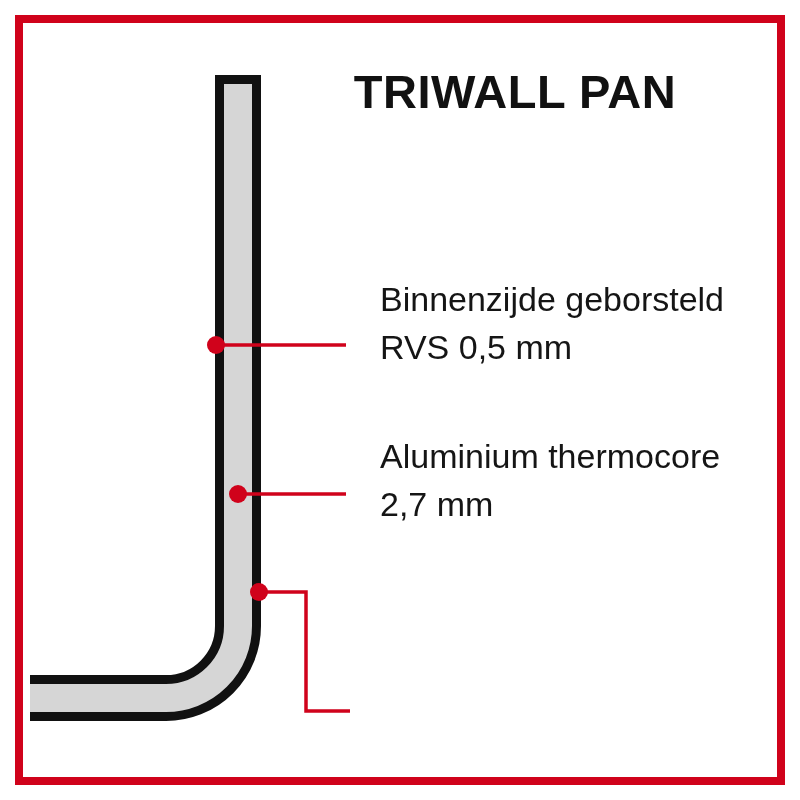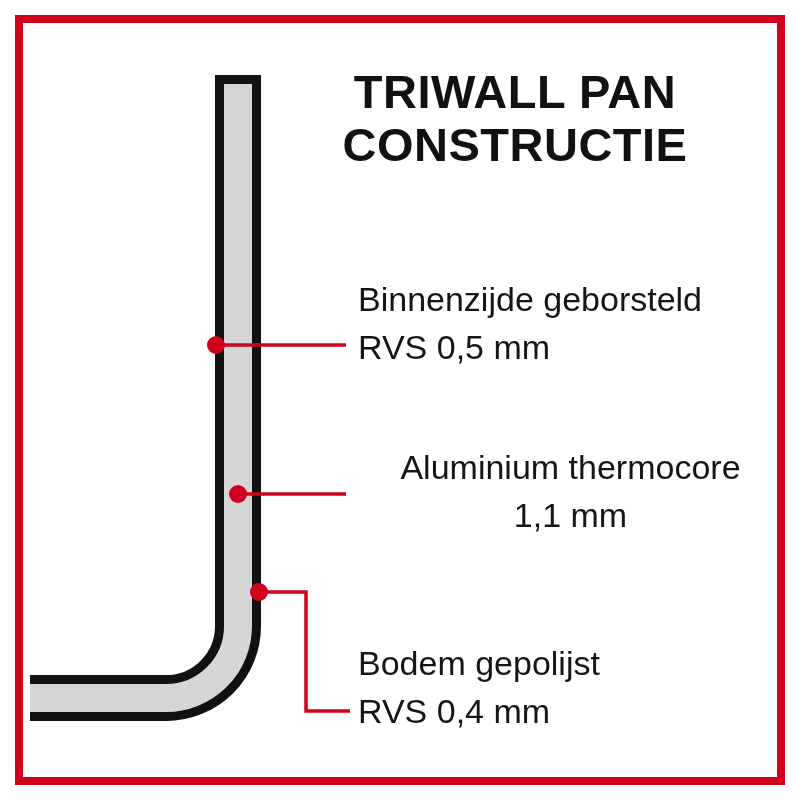--- a/index.html
+++ b/index.html
@@ -36,23 +36,23 @@
   .title span { display: block; }
   .callout-text {
     position: absolute;
     left: 358px;
     width: 425px;
     font-size: 34px;
     font-weight: 400;
     line-height: 48px;
     color: #151515;
   }
-  .callout-text span { display: block; }
+  .callout-text span { display: block; margin-left: 22px; }
   .callout-1 { top: 275px; }
-  .callout-2 { top: 443px; text-align: center; }
+  .callout-2 { top: 432px; }
   .callout-3 { top: 639px; }
 </style>
 </head>
 <body>
 
 <div class="canvas">
 
   <svg class="diagram-svg" viewBox="0 0 800 800" aria-hidden="true">
 
     <rect x="19" y="19" width="762" height="762" fill="none" stroke-width="8" stroke="#d0021b"></rect>
@@ -66,31 +66,26 @@
 
     <path d="M 238 494 L 346 494" fill="none" stroke-width="3.5" stroke="#d0021b"></path>
     <circle cx="238" cy="494" r="9" fill="#d0021b"></circle>
 
     <path d="M 259 592 L 306 592 L 306 711 L 350 711" fill="none" stroke-width="3.5" stroke="#d0021b"></path>
     <circle cx="259" cy="592" r="9" fill="#d0021b"></circle>
   </svg>
 
   <div class="title">
     <span>TRIWALL PAN</span>
-    <span>CONSTRUCTIE</span>
   </div>
 
   <div class="callout-text callout-1">
     <span>Binnenzijde geborsteld</span>
     <span>RVS 0,5 mm</span>
   </div>
 
   <div class="callout-text callout-2">
     <span>Aluminium thermocore</span>
-    <span>1,1 mm</span>
+    <span>2,7 mm</span>
   </div>
 
-  <div class="callout-text callout-3">
-    <span>Bodem gepolijst</span>
-    <span>RVS 0,4 mm</span>
-  </div>
 
 </div>
 
 </body></html>

